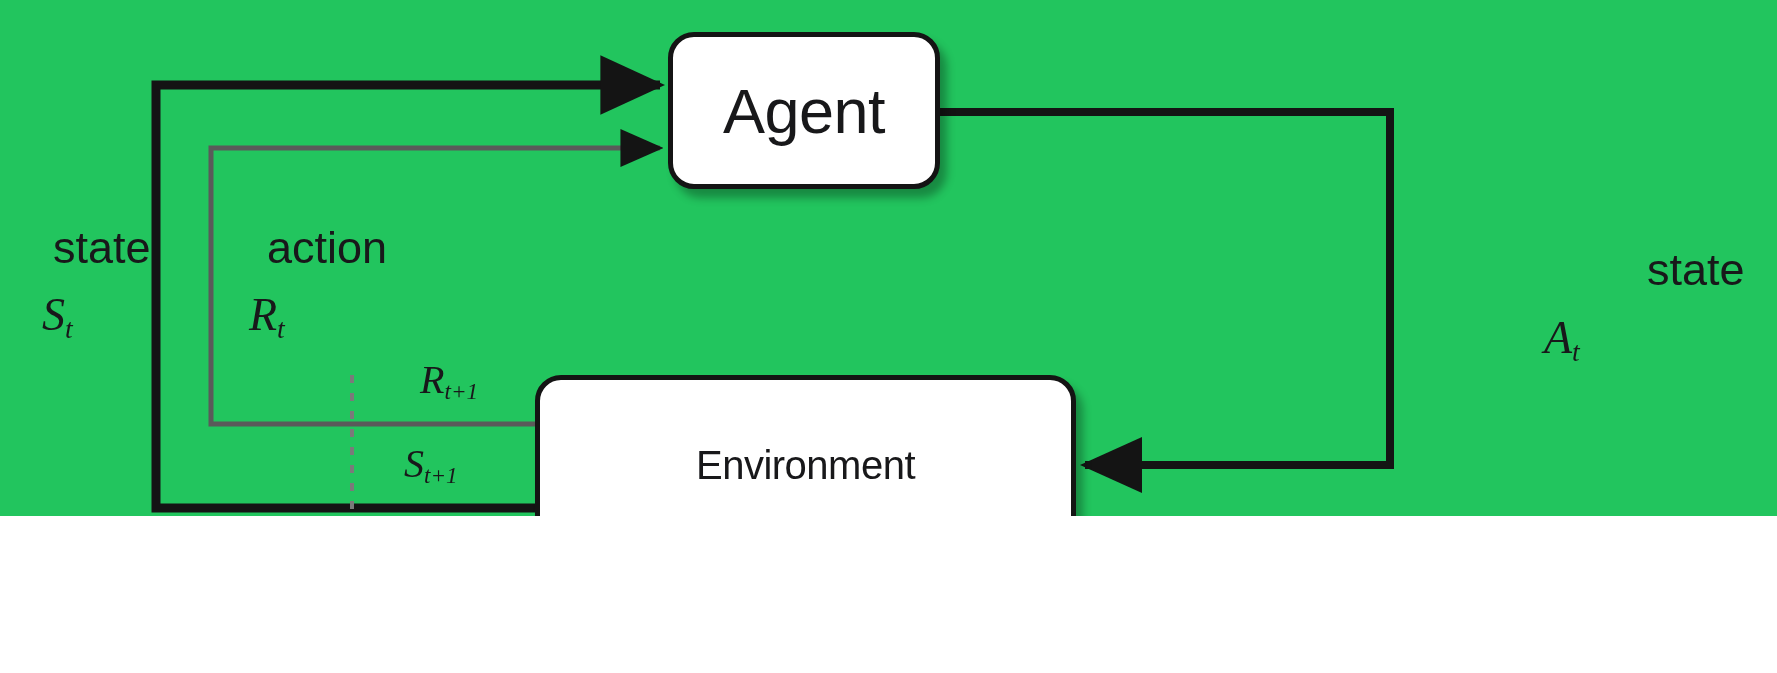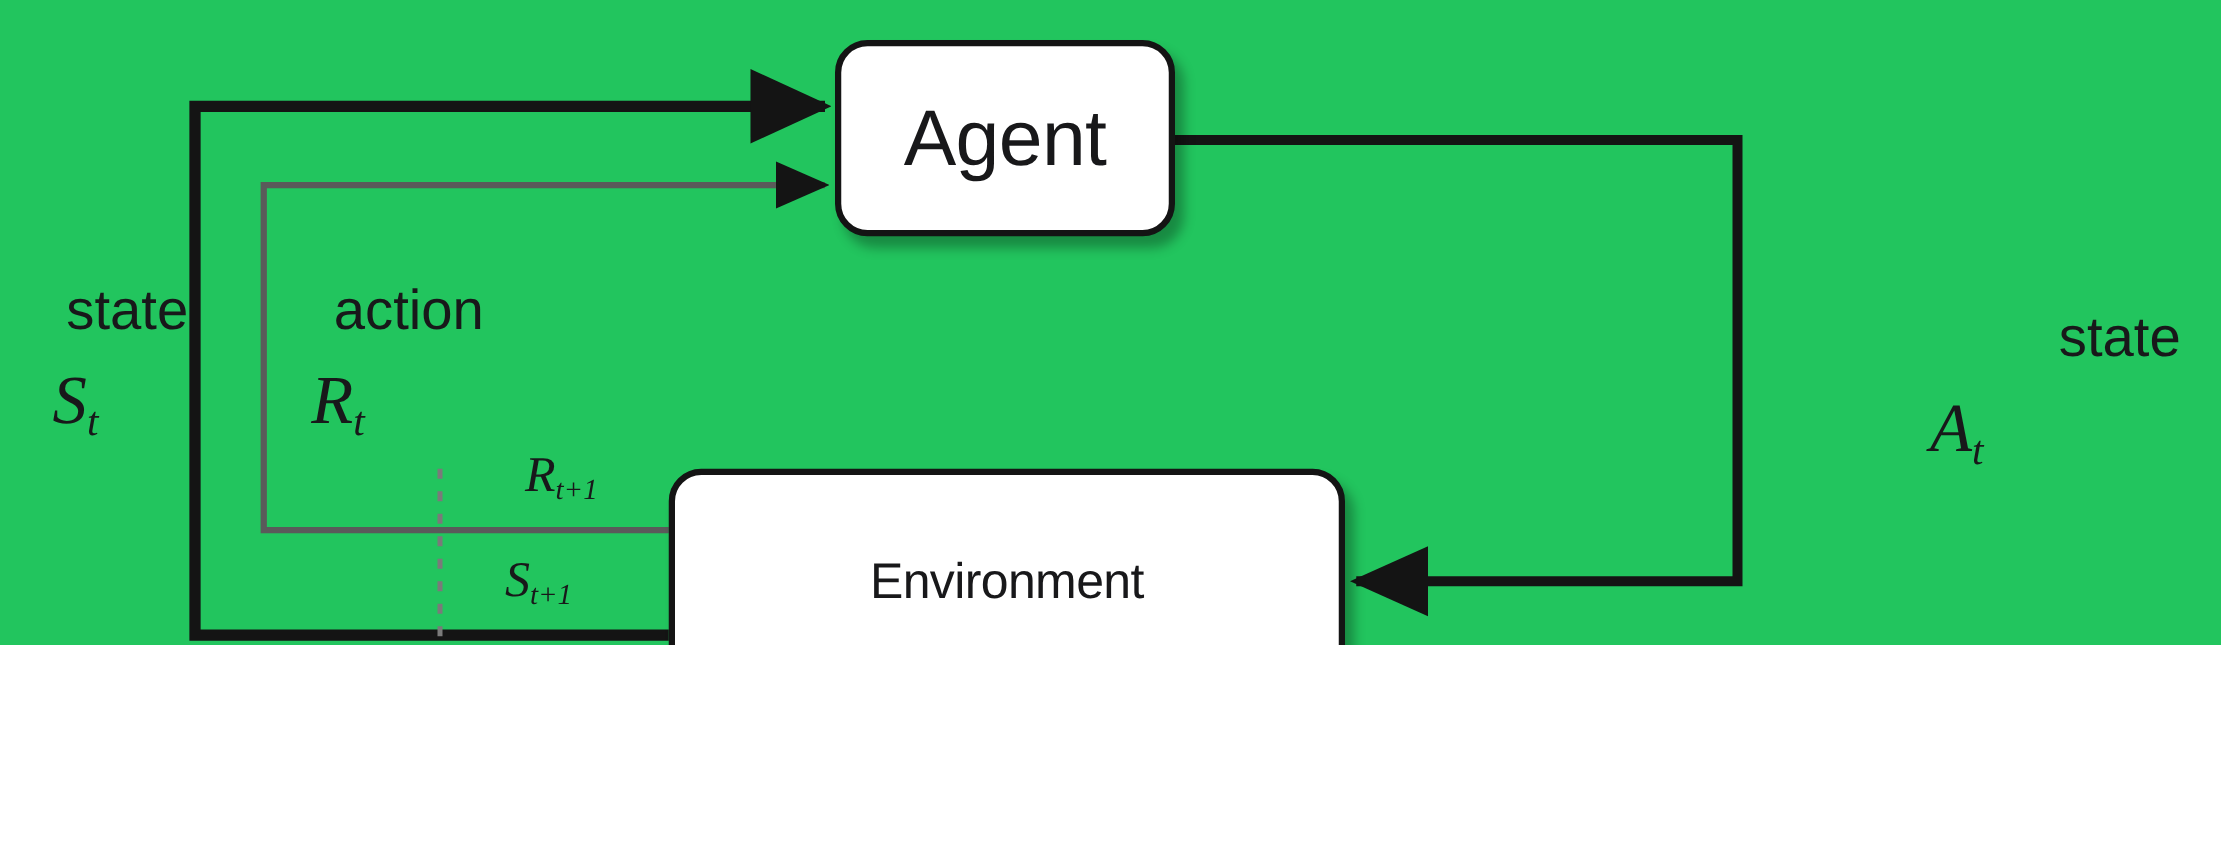--- a/index.html
+++ b/index.html
@@ -67,21 +67,21 @@
     z-index: 4;
   }
   .word-label {
     font-family: Liberation Sans, sans-serif;
     font-size: 45px;
     margin-left: 39px;
   }
   .math-label {
     font-family: "Liberation Serif", serif;
     font-style: italic;
-    font-size: 55px;
+    font-size: 46px;
   }
   .math-label .sub {
     font-size: 0.60em;
     font-style: italic;
     vertical-align: -0.30em;
     letter-spacing: 0px;
   }
   .math-small {
     font-family: "Liberation Serif", serif;
     font-style: italic;

